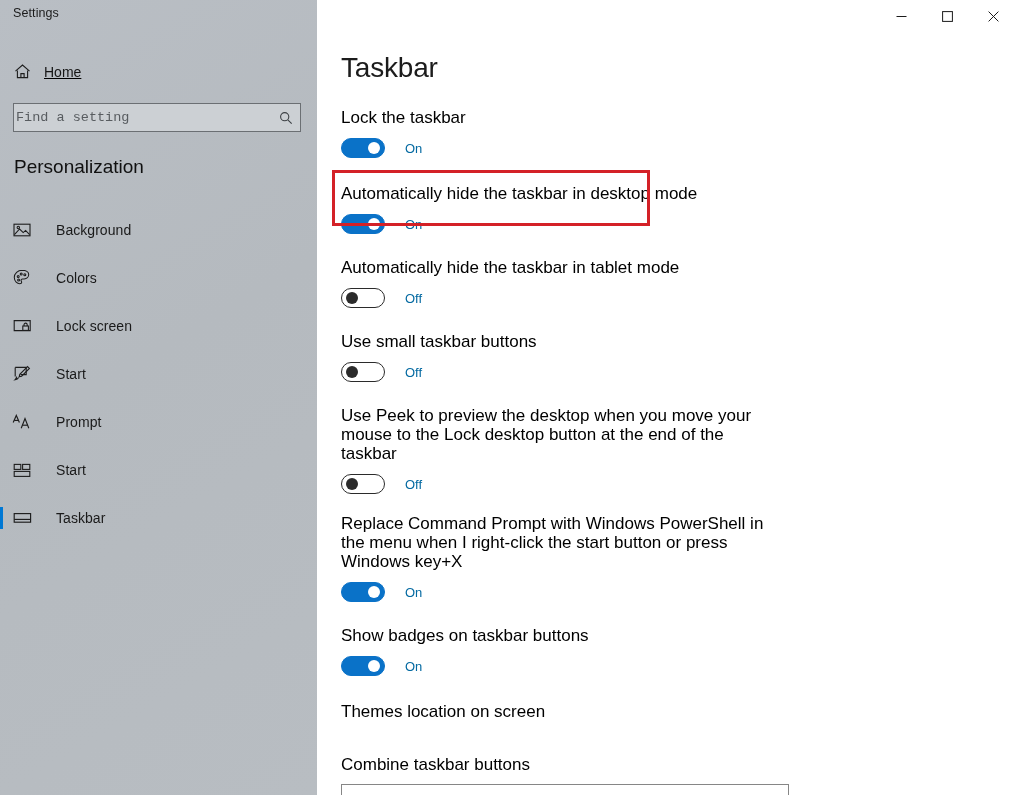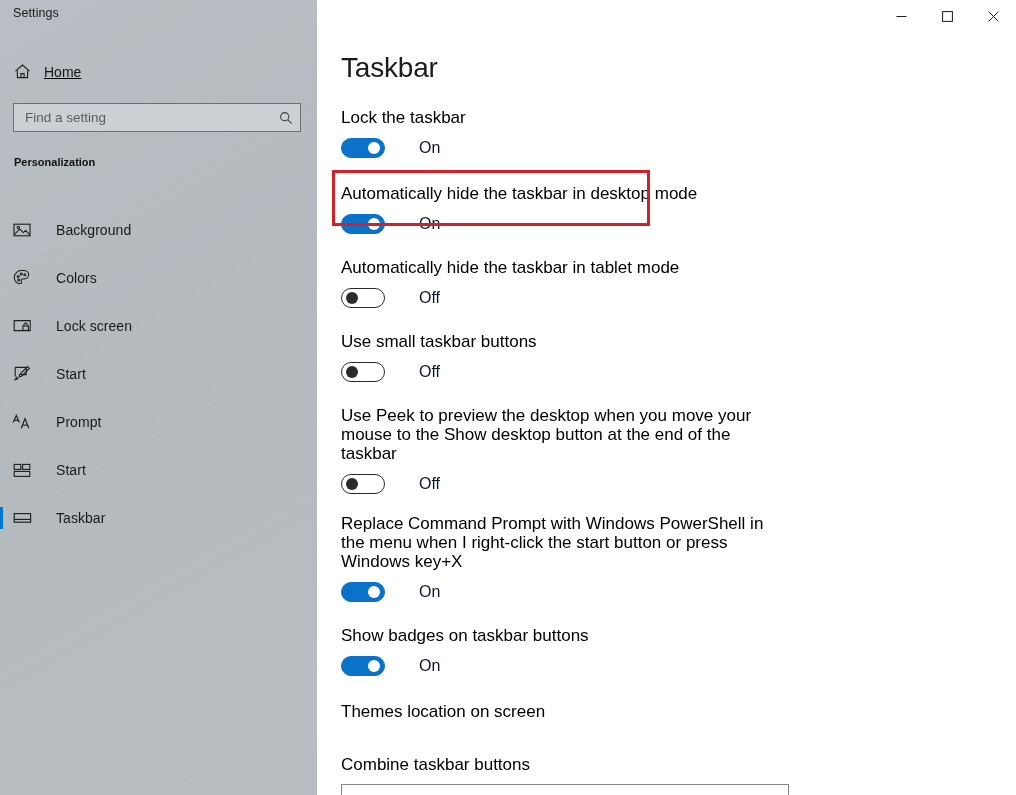--- a/index.html
+++ b/index.html
@@ -42,31 +42,31 @@
     position: absolute;
     left: 13px; top: 103px;
     width: 288px; height: 29px;
     background: #ccd0d4;
     border: 1px solid #6b6f73;
     display: flex; align-items: center;
   }
   #search-input {
     flex: 1;
     border: none; outline: none; background: transparent;
-    font-family: Liberation Sans, sans-serif; font-size: 13.5px;
+    font-family: Liberation Mono, monospace; font-size: 13.5px;
     color: #2b2b2b;
-    padding: 0 8px 0 11px;
+    padding: 0 8px 0 2px;
   }
   #search-input::placeholder { color: #585c60; opacity: 1; }
   #search-icon { width: 28px; display:flex; align-items:center; justify-content:center; }
 
   #section-heading {
     position: absolute;
     left: 14px; top: 156px;
-    font-size: 11px; font-weight: bold;
+    font-size: 19px; font-weight: normal;
     color: #101010;
     text-align: center;
   }
 
   #nav-list {
     position: absolute;
     left: 0; top: 206px;
     width: 317px;
   }
   .nav-item {
@@ -152,23 +152,23 @@
   .toggle.on { background: #0a72c8; border: 1px solid #0a72c8; }
   .toggle.off { background: #ffffff; border: 1px solid #2b2b2b; }
   .toggle .knob {
     position: absolute;
     top: 50%; transform: translateY(-50%);
     width: 12px; height: 12px; border-radius: 50%;
   }
   .toggle.on .knob { right: 4px; background: #ffffff; }
   .toggle.off .knob { left: 4px; background: #2b2b2b; }
   .toggle-state {
-    margin-left: 34px;
-    font-size: 16px;
-    color: #0f172a;
+    margin-left: 20px;
+    font-size: 13px;
+    color: #0369a1;
   }
 
   .dropdown {
     position: relative;
     height: 32px;
     margin-top: 10px;
     background: #ffffff;
     border: 1px solid #868686;
     display: flex; align-items: center;
     cursor: default;
@@ -383,21 +383,21 @@
           <div class="toggle off">
               <span class="knob"></span>
             </div>
           <span class="toggle-state">Off</span>
         </div>
       </div>
 
       <div class="sp-22"></div>
 
       <div class="setting">
-        <div class="setting-label">Use Peek to preview the desktop when you move your mouse to the Show desktop button at the end of the taskbar</div>
+        <div class="setting-label">Use Peek to preview the desktop when you move your mouse to the Lock desktop button at the end of the taskbar</div>
         <div class="toggle-row">
           <div class="toggle off">
               <span class="knob"></span>
             </div>
           <span class="toggle-state">Off</span>
         </div>
       </div>
 
       <div class="sp-18"></div>
 

